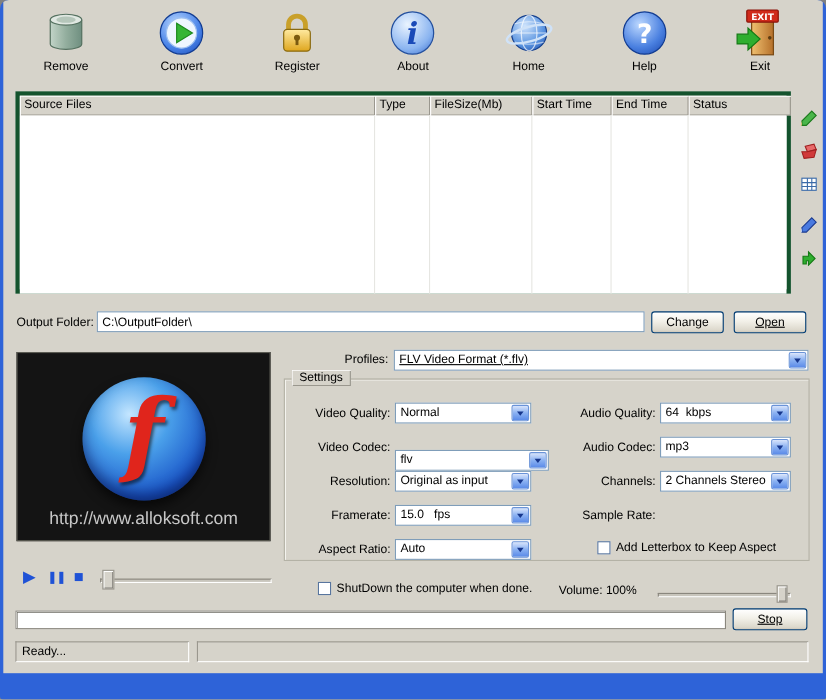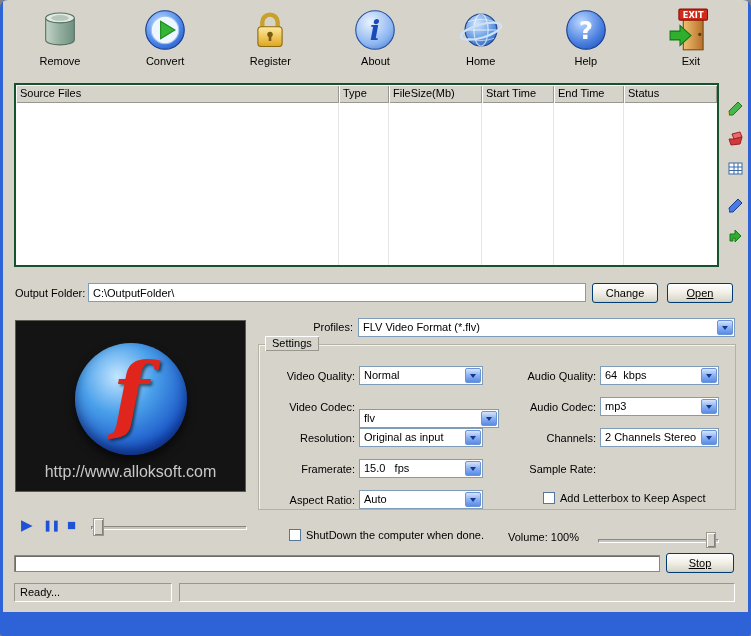--- a/index.html
+++ b/index.html
@@ -41,21 +41,21 @@
     width: 86px; display: flex; flex-direction: column; align-items: center;
     gap: 2px; padding-top: 3px; background: transparent; border: 1px solid transparent;
   }
   .tool-icon { width: 44px; height: 44px; }
   .tool-icon svg { width: 44px; height: 44px; }
   .tool-label { margin-top: 1px; }
 
   
   #filelist {
     position: absolute; left: 11px; top: 83px; width: 705px; height: 184px;
-    background: #fff; border: 2px solid #14532d;
+    background: #fff; border: 4px solid #14532d;
   }
   #filelist-header { display: flex; height: 18px; }
   .hcell {
     background: #d6d3ca; padding: 2px 4px; overflow: hidden; white-space: nowrap;
     box-shadow: inset 1px 1px 0 #fff, inset -1px -1px 0 #9a978e; flex: 0 0 auto;
   }
   #filelist-body { position: relative; height: 162px; background: #fff; }
   .gridline { position: absolute; top: 0; bottom: 0; width: 1px; background: #e6e6e2; }
 
   
@@ -117,21 +117,21 @@
   
   #profiles-label { position: absolute; left: 250px; top: 321px; width: 100px; text-align: right; }
   .combo { position: absolute; height: 19px; background: #fff; border: 1px solid #7f9db9; display: flex; align-items: stretch; }
   .combo-text { flex: 1; padding: 2px 4px 0; white-space: pre; overflow: hidden; }
   .combo-btn {
     width: 16px; margin: 1px; border-radius: 2px;
     background: linear-gradient(180deg, #d8e4fb 0%, #8ab1f2 50%, #5a8ae8 100%);
     border: 1px solid #6a93d8; display: flex; align-items: center; justify-content: center;
   }
   .combo-arrow { width: 0; height: 0; border-left: 3px solid transparent; border-right: 3px solid transparent; border-top: 4px solid #16368c; }
-  #profiles-combo { left: 355px; top: 318px; width: 377px; }
+  #profiles-combo { left: 355px; top: 318px; width: 377px; text-decoration: underline; }
 
   
   #settings-box {
     position: absolute; left: 255px; top: 344px; width: 478px; height: 166px;
     border: 1px solid #b4b2a6; box-shadow: inset 1px 1px 0 #f4f3ee;
   }
   #settings-tab {
     position: absolute; top: -9px; left: 6px; padding: 1px 7px 2px; background: #d6d3ca;
     box-shadow: inset 1px 1px 0 #fff, inset -1px -1px 0 #9a978e;
   }

